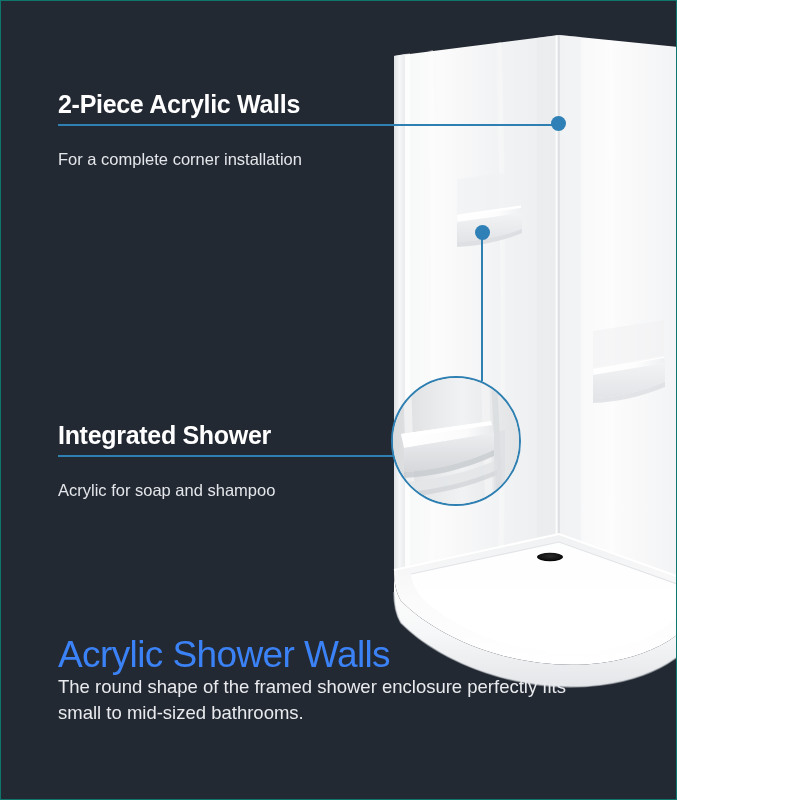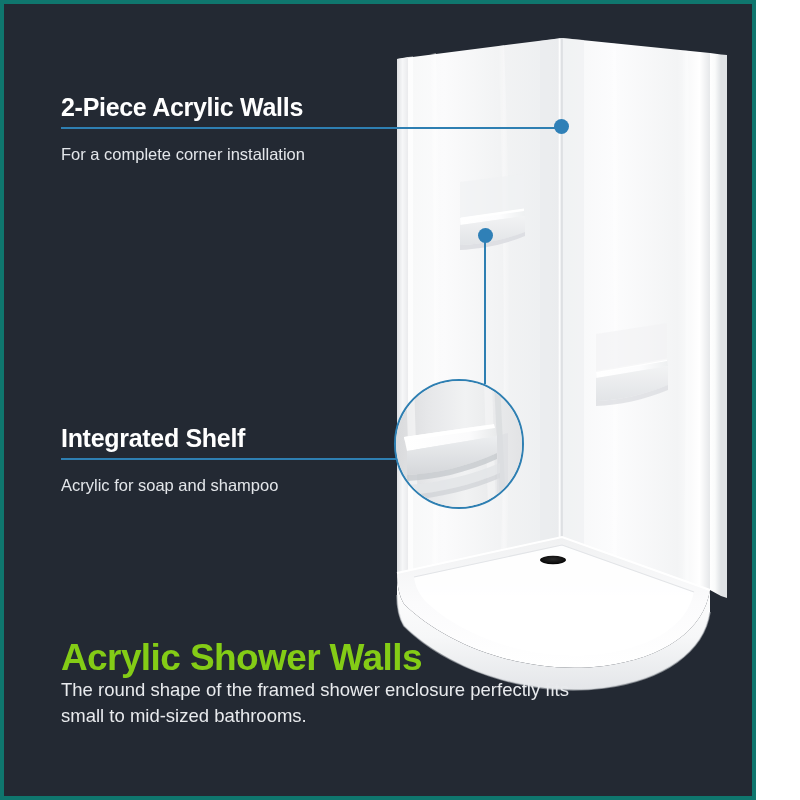--- a/index.html
+++ b/index.html
@@ -7,26 +7,26 @@
     margin: 0;
     padding: 0;
     background: #ffffff;
   }
   body {
     font-family: "Liberation Sans", sans-serif;
   }
 
   #stage {
     position: relative;
-    width: 756px;
+    width: 677px;
     height: 800px;
     overflow: hidden;
     background: #232933;
     box-sizing: border-box;
-    border: 4px solid #0f766e;
+    border: 1px solid #0f766e;
   }
 
   
   #product {
     position: absolute;
     left: 0;
     top: 0;
     width: 800px;
     height: 800px;
   }
@@ -46,21 +46,21 @@
   }
   .callout-rule {
     height: 2px;
     background: #2e7fb2;
     margin-top: 7px;
   }
   .callout-sub {
     font-size: 16.5px;
     color: #e3e6ea;
     line-height: 1.25;
-    margin-top: 15px;
+    margin-top: 23px;
     white-space: nowrap;
   }
 
   #callout-walls      { left: 57px; top: 90px;  }
   #callout-walls .callout-rule  { width: 502px; }
   #callout-shelf      { left: 57px; top: 421px; }
   #callout-shelf .callout-rule  { width: 336px; }
 
   .leader-dot {
     position: absolute;
@@ -99,22 +99,22 @@
 
   
   #footer {
     position: absolute;
     left: 57px;
     top: 634px;
     z-index: 40;
   }
   #footer-title {
     font-size: 37px;
-    font-weight: bold;
-    color: #84cc16;
+    font-weight: normal;
+    color: #3b82f6;
     letter-spacing: -0.6px;
     line-height: 1.06;
     white-space: nowrap;
   }
   #footer-body {
     font-size: 18.5px;
     color: #e8eaed;
     line-height: 1.42;
     max-width: 540px;
   }
@@ -275,21 +275,21 @@
   </svg>
 
   <div class="callout" id="callout-walls">
     <div class="callout-title">2-Piece Acrylic Walls</div>
     <div class="callout-rule"></div>
     <div class="callout-sub">For a complete corner installation</div>
   </div>
   <div class="leader-dot" id="dot-walls"></div>
 
   <div class="callout" id="callout-shelf">
-    <div class="callout-title">Integrated Shelf</div>
+    <div class="callout-title">Integrated Shower</div>
     <div class="callout-rule"></div>
     <div class="callout-sub">Acrylic for soap and shampoo</div>
   </div>
   <div class="leader-line-v" id="line-shelf"></div>
   <div class="leader-dot" id="dot-shelf"></div>
 
   <div id="magnifier">
     <svg width="126" height="126" viewBox="0 0 126 126">
       <defs>
         <linearGradient id="mBg" x1="0" y1="0" x2="1" y2="0">

